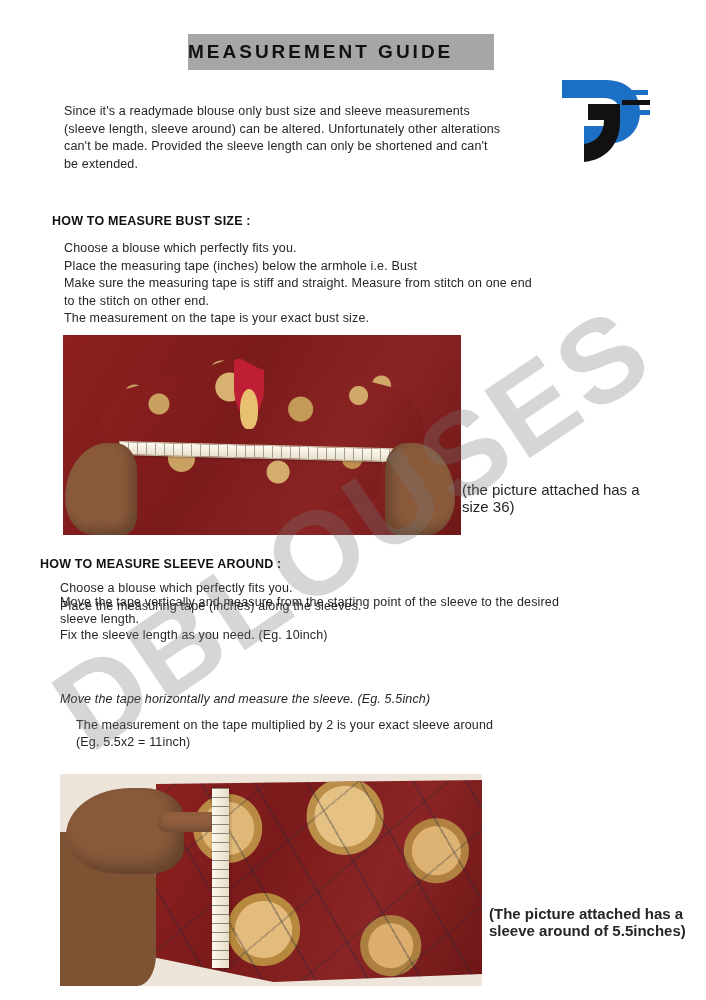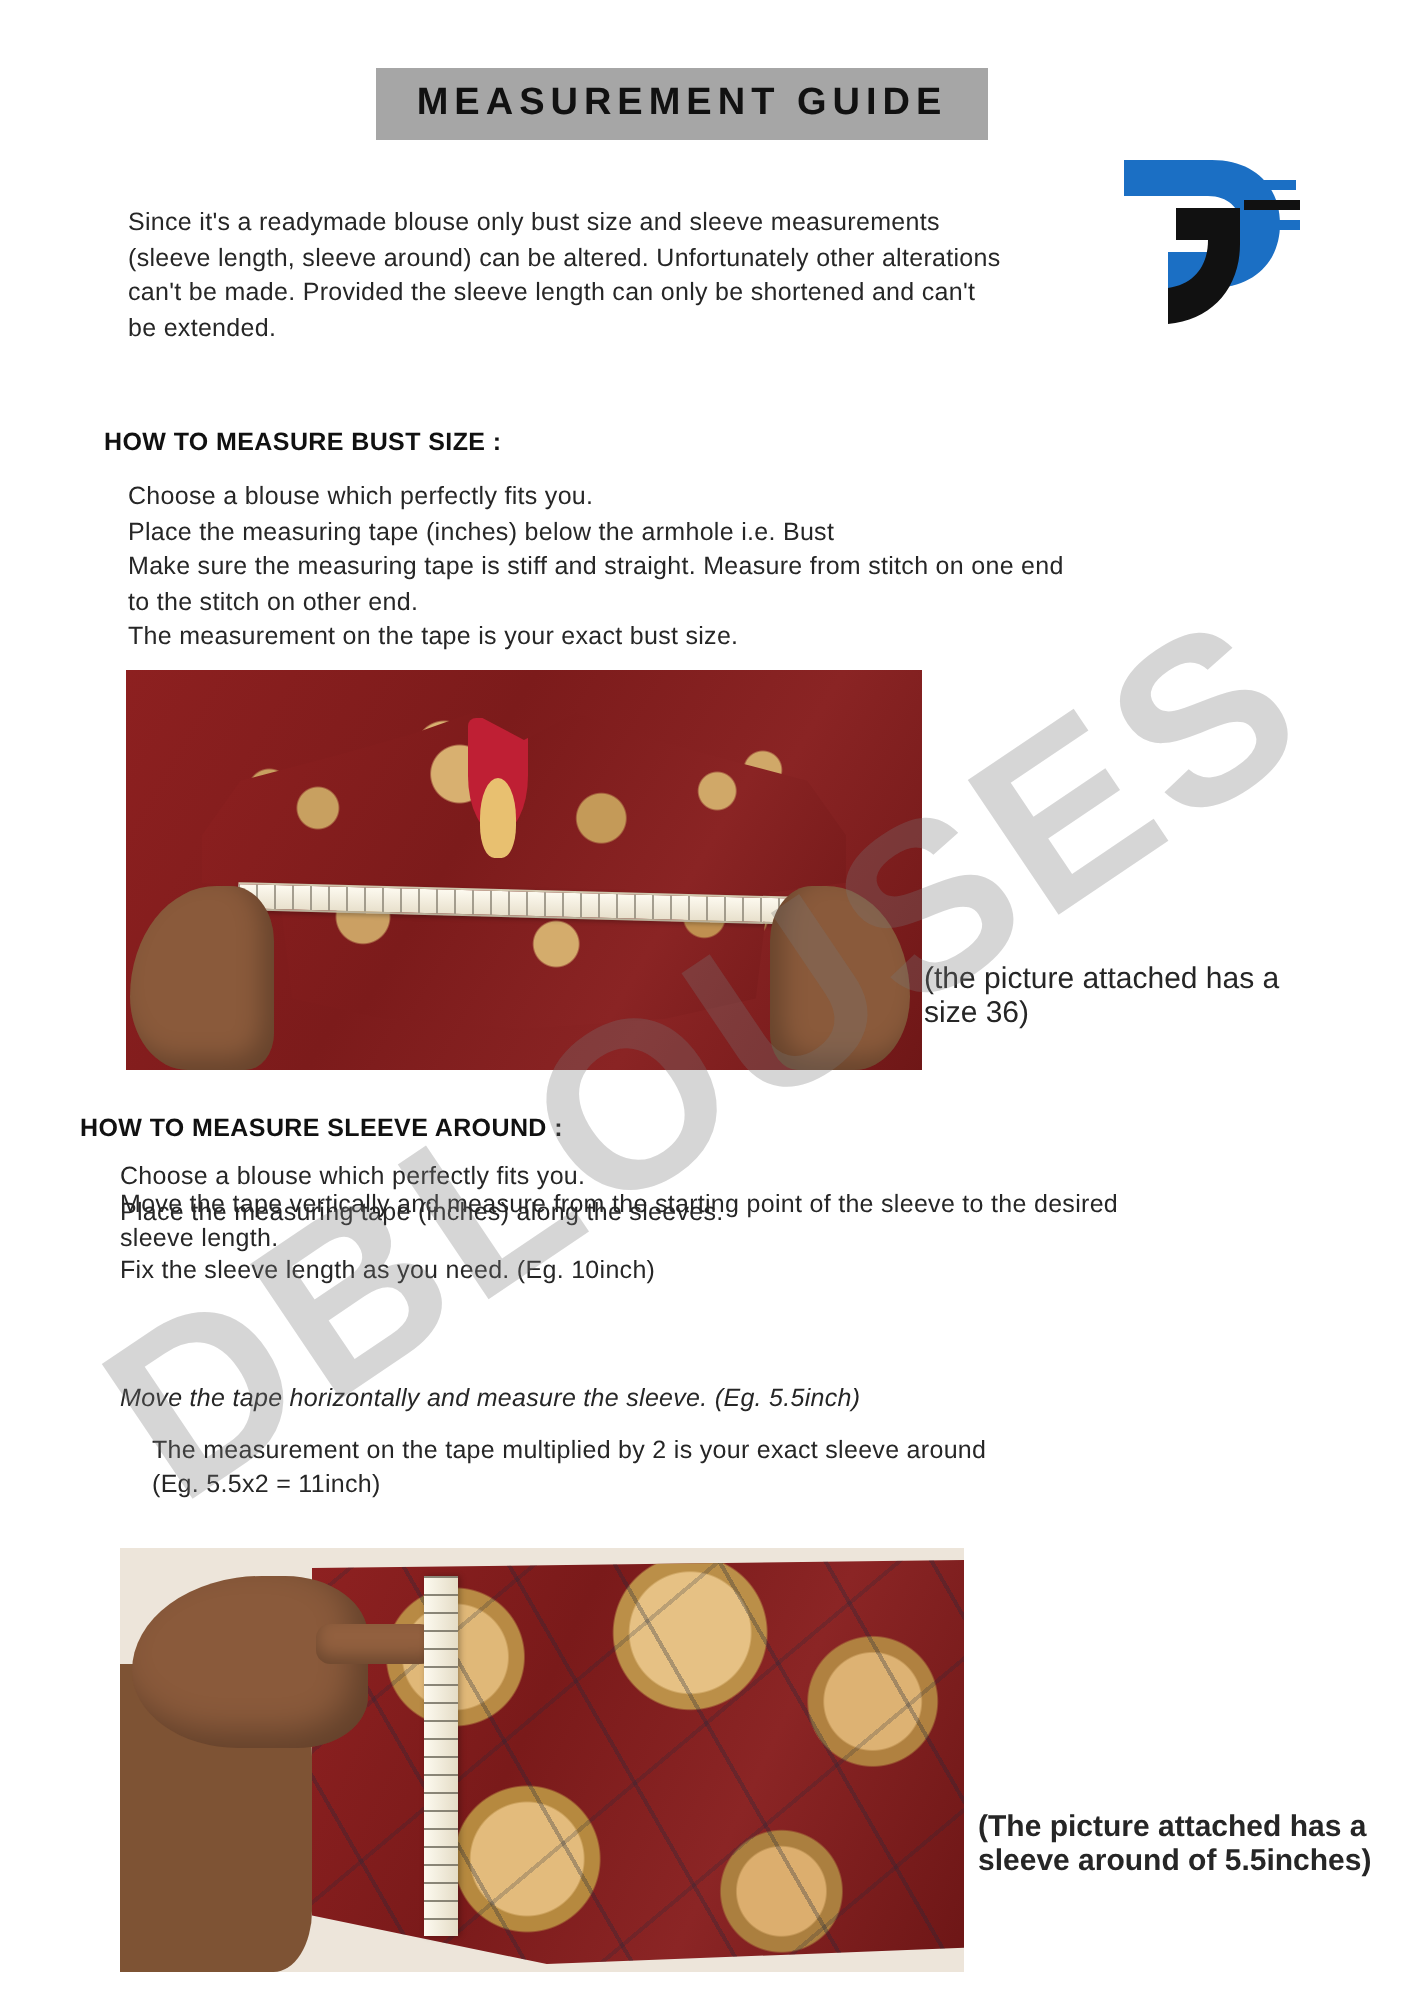--- a/index.html
+++ b/index.html
@@ -27,21 +27,21 @@
   
   .title-bar {
     position: absolute;
     left: 188px;
     top: 34px;
     width: 306px;
     height: 36px;
     background: #a6a6a6;
     display: flex;
     align-items: center;
-    justify-content: center;
+    justify-content: flex-start;
   }
   .title-bar span {
     font-size: 19px;
     font-weight: bold;
     letter-spacing: 3px;
     color: #111111;
     font-family: "Liberation Sans", sans-serif;
   }
 
   

